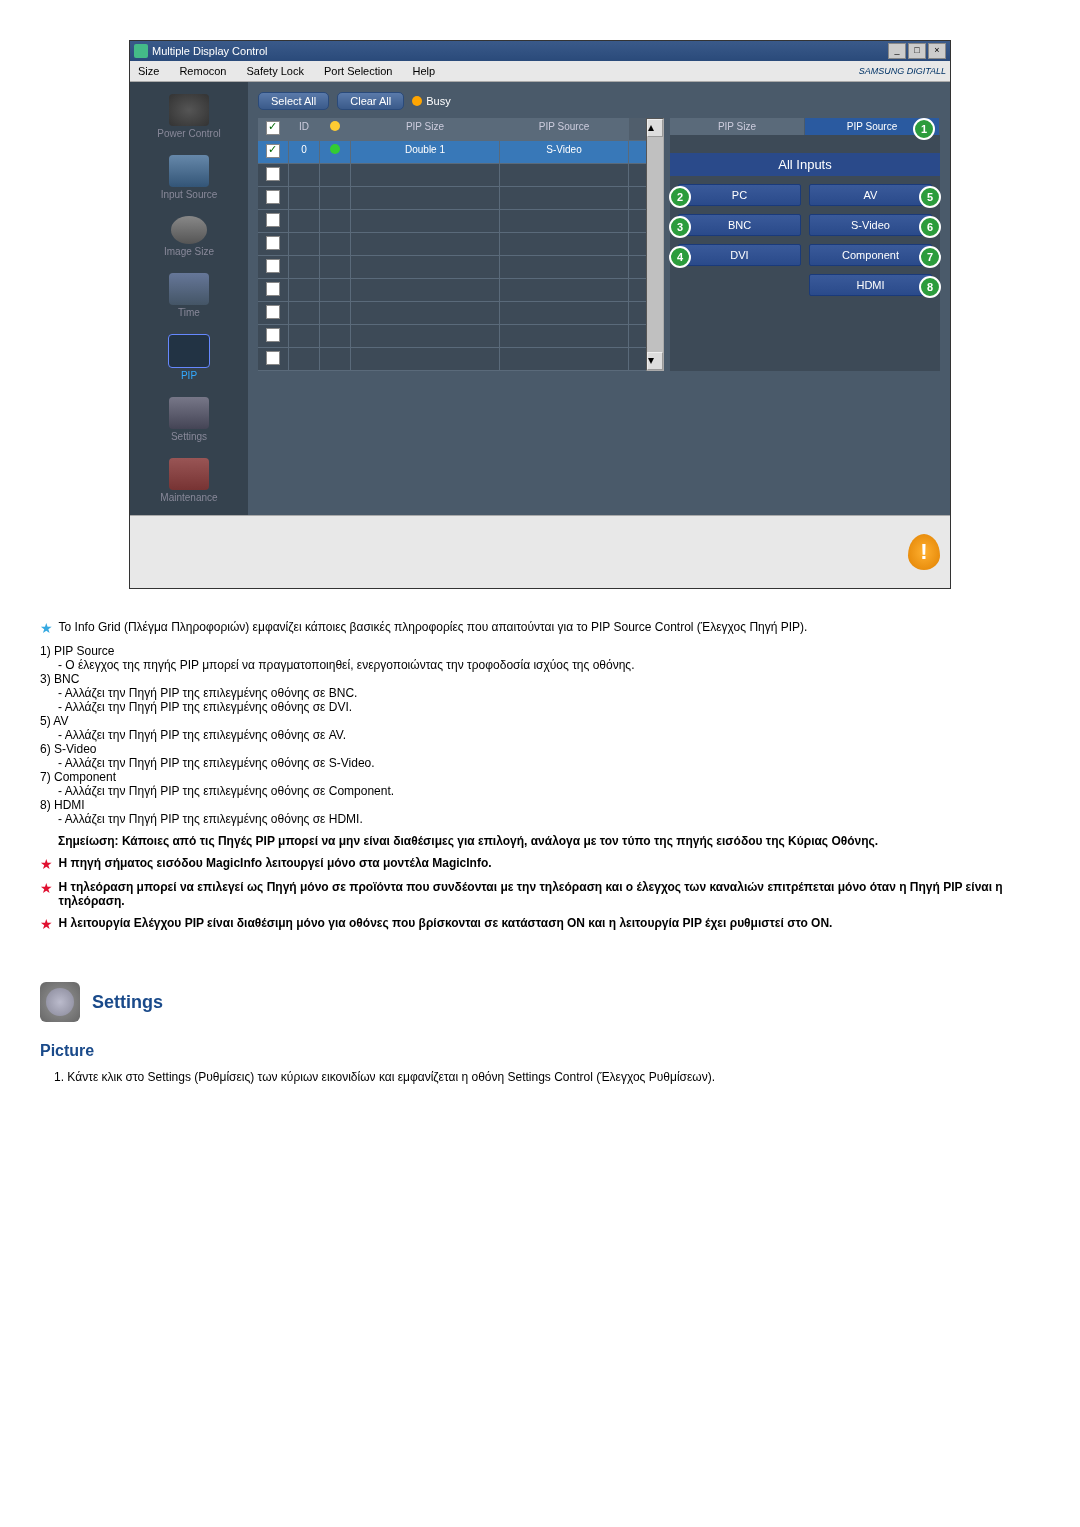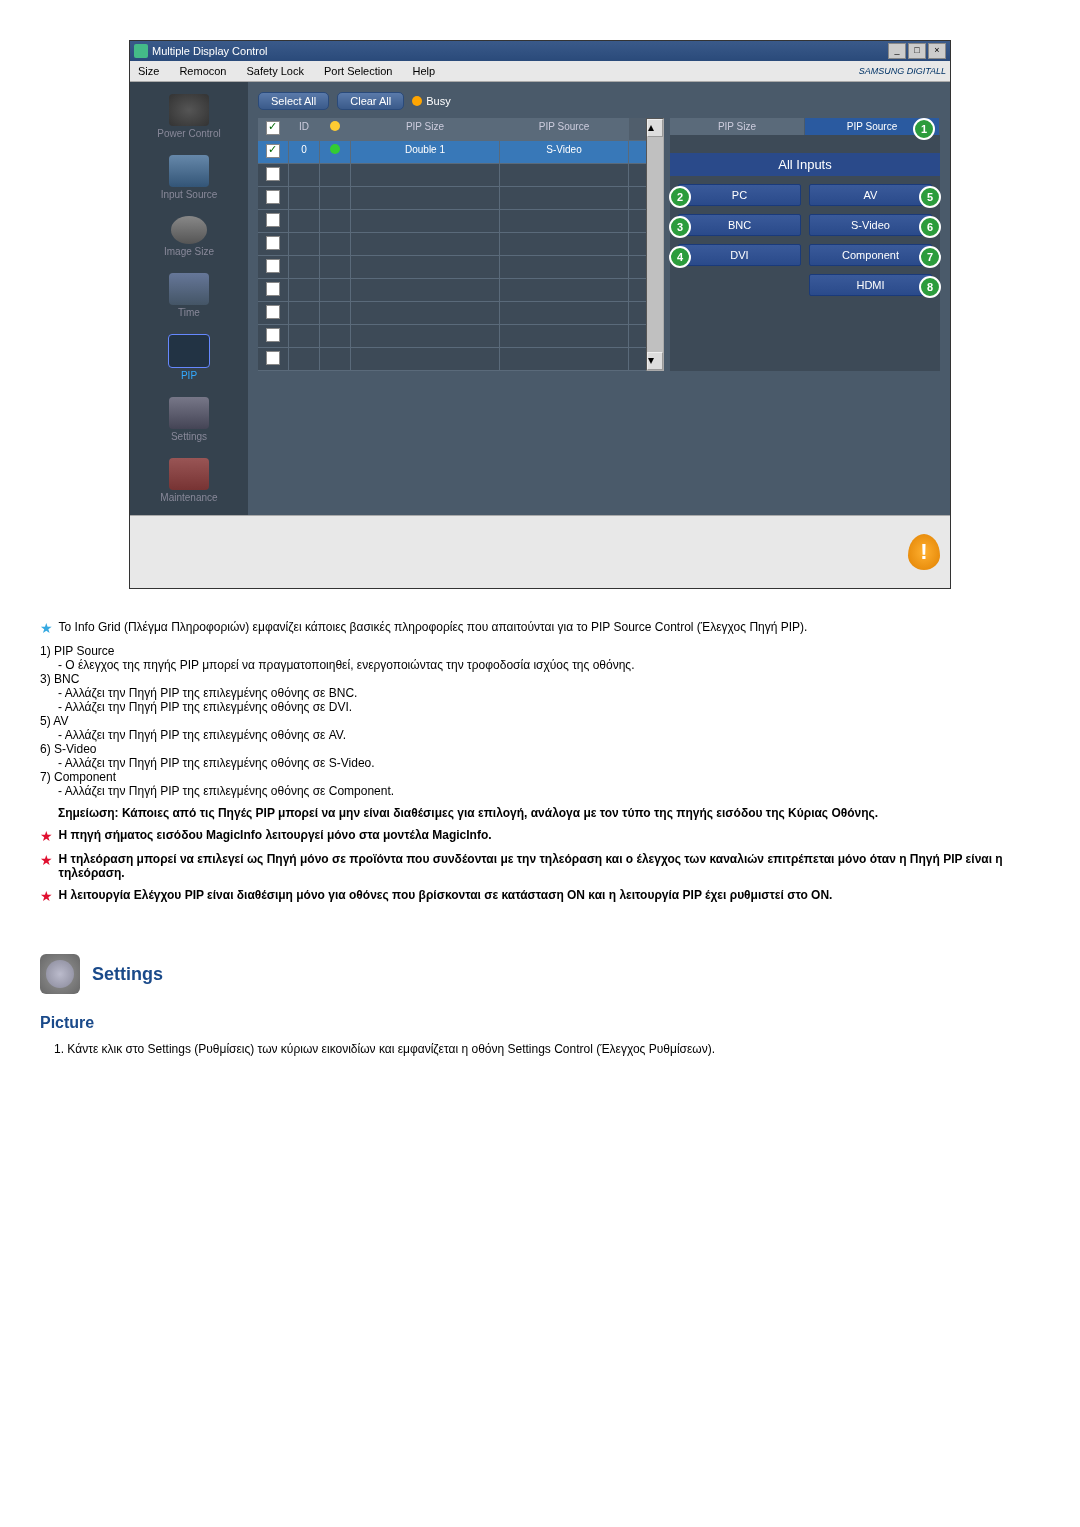--- a/index.html
+++ b/index.html
@@ -619,20 +619,24 @@
     <span class="desc">- Αλλάζει την Πηγή PIP της επιλεγμένης οθόνης σε AV.</span>
   </div>
   <div class="num-item">
     <span class="head">6) S-Video</span>
     <span class="desc">- Αλλάζει την Πηγή PIP της επιλεγμένης οθόνης σε S-Video.</span>
   </div>
   <div class="num-item">
     <span class="head">7) Component</span>
     <span class="desc">- Αλλάζει την Πηγή PIP της επιλεγμένης οθόνης σε Component.</span>
   </div>
+  <div class="num-item">
+    <span class="head">8) HDMI</span>
+    <span class="desc">- Αλλάζει την Πηγή PIP της επιλεγμένης οθόνης σε HDMI.</span>
+  </div>
 
   <div class="note">Σημείωση: Κάποιες από τις Πηγές PIP μπορεί να μην είναι διαθέσιμες για επιλογή, ανάλογα με τον τύπο της πηγής εισόδου της Κύριας Οθόνης.</div>
 
   <div class="star-bullet red">
     <span class="star">★</span>
     <span class="text" style="font-weight:bold;">Η πηγή σήματος εισόδου MagicInfo λειτουργεί μόνο στα μοντέλα MagicInfo.</span>
   </div>
   <div class="star-bullet red">
     <span class="star">★</span>
     <span class="text" style="font-weight:bold;">Η τηλεόραση μπορεί να επιλεγεί ως Πηγή μόνο σε προϊόντα που συνδέονται με την τηλεόραση και ο έλεγχος των καναλιών επιτρέπεται μόνο όταν η Πηγή PIP είναι η τηλεόραση.</span>

